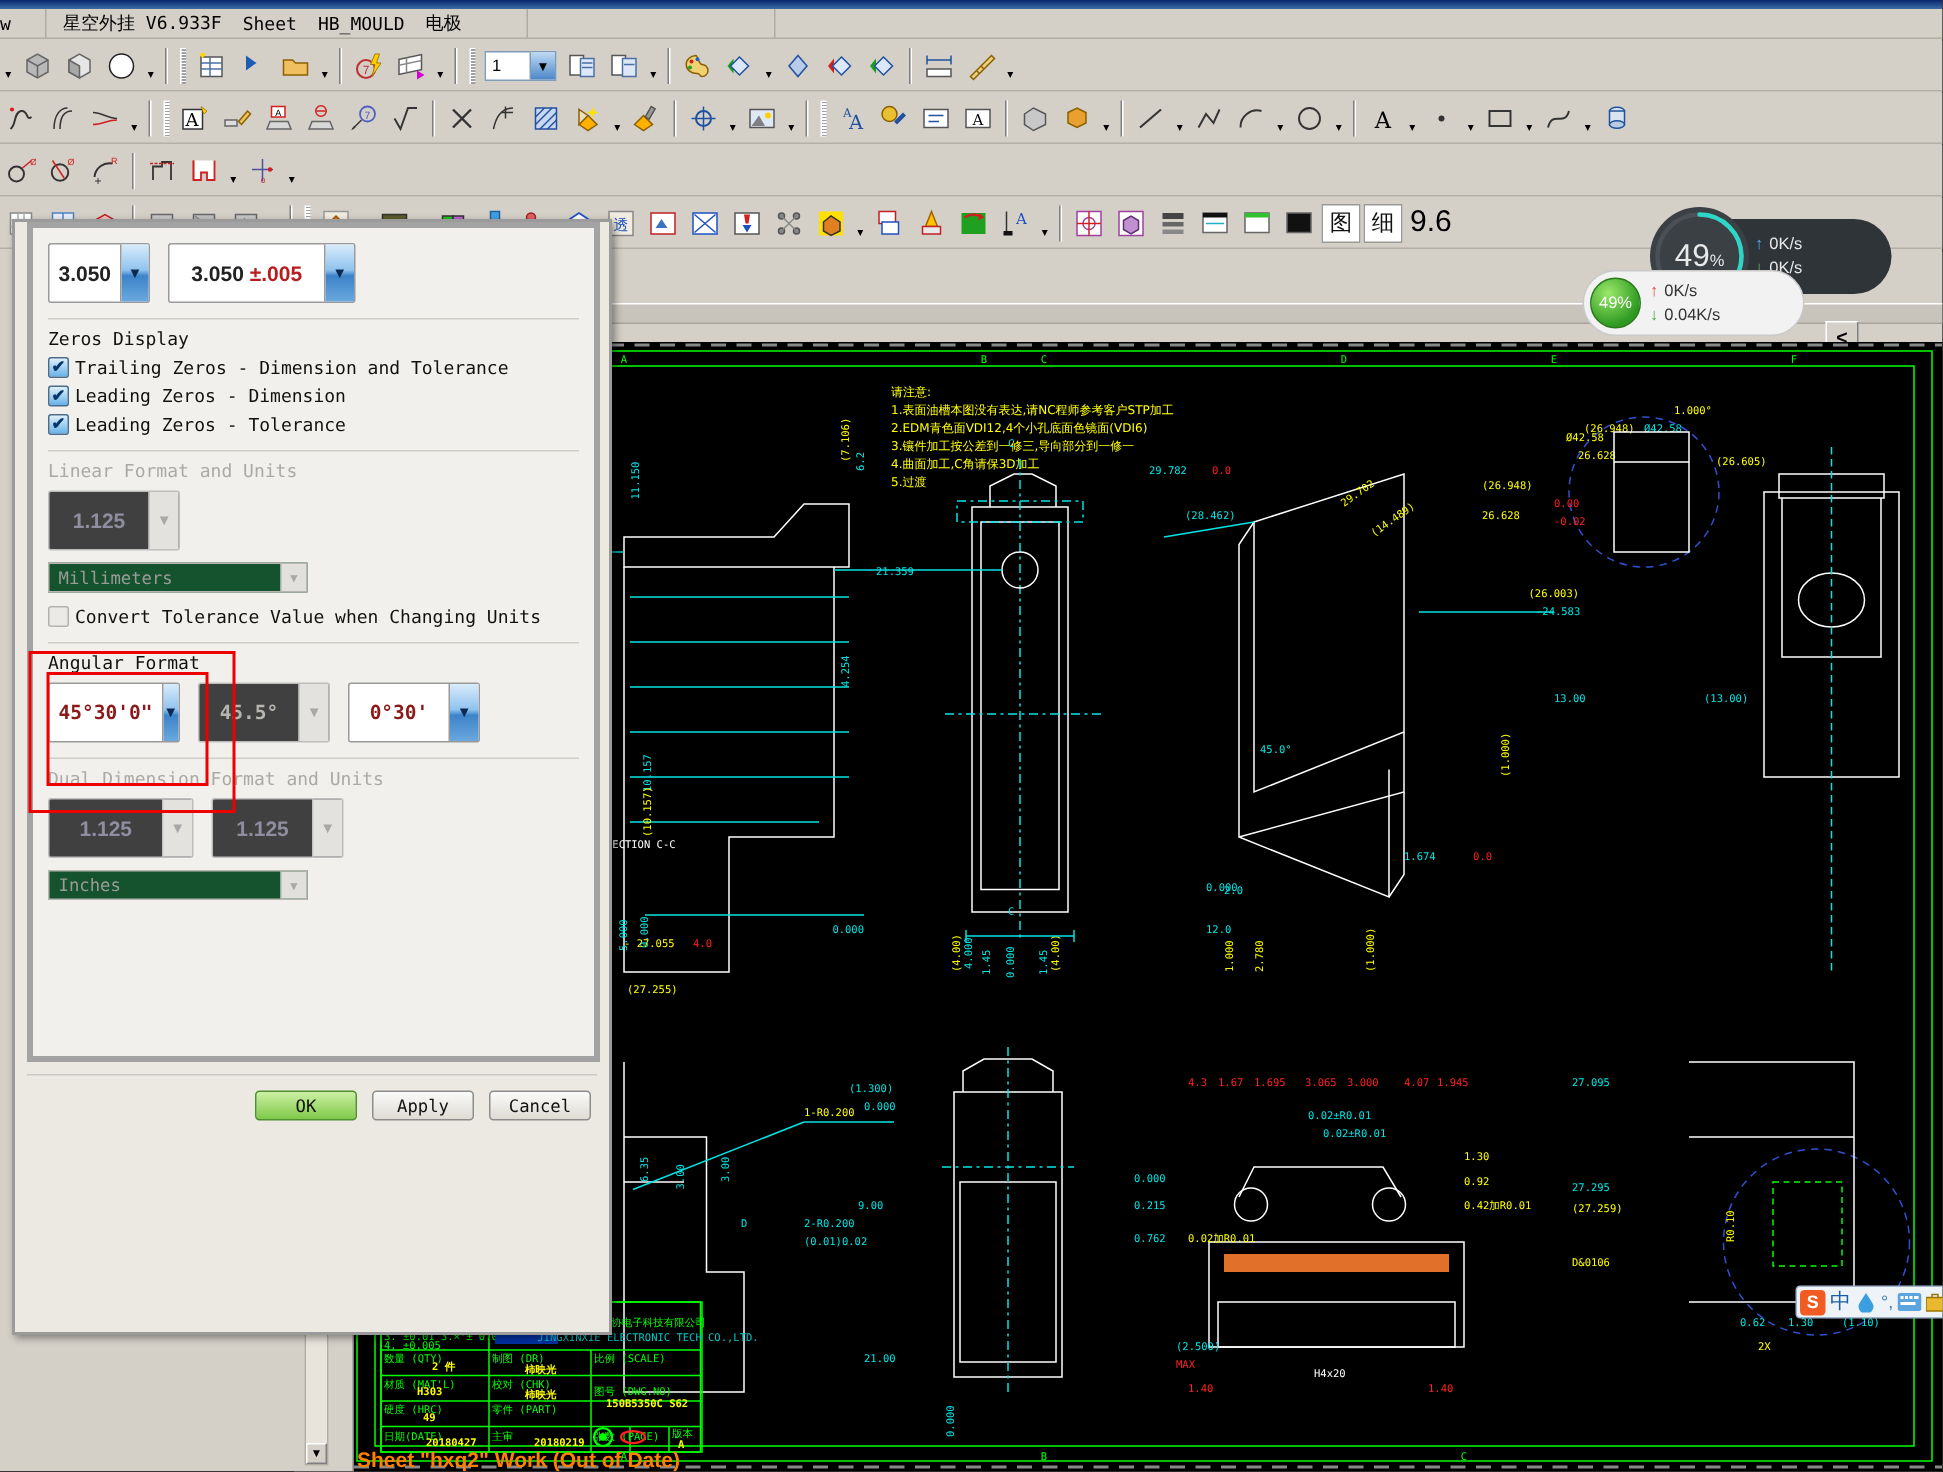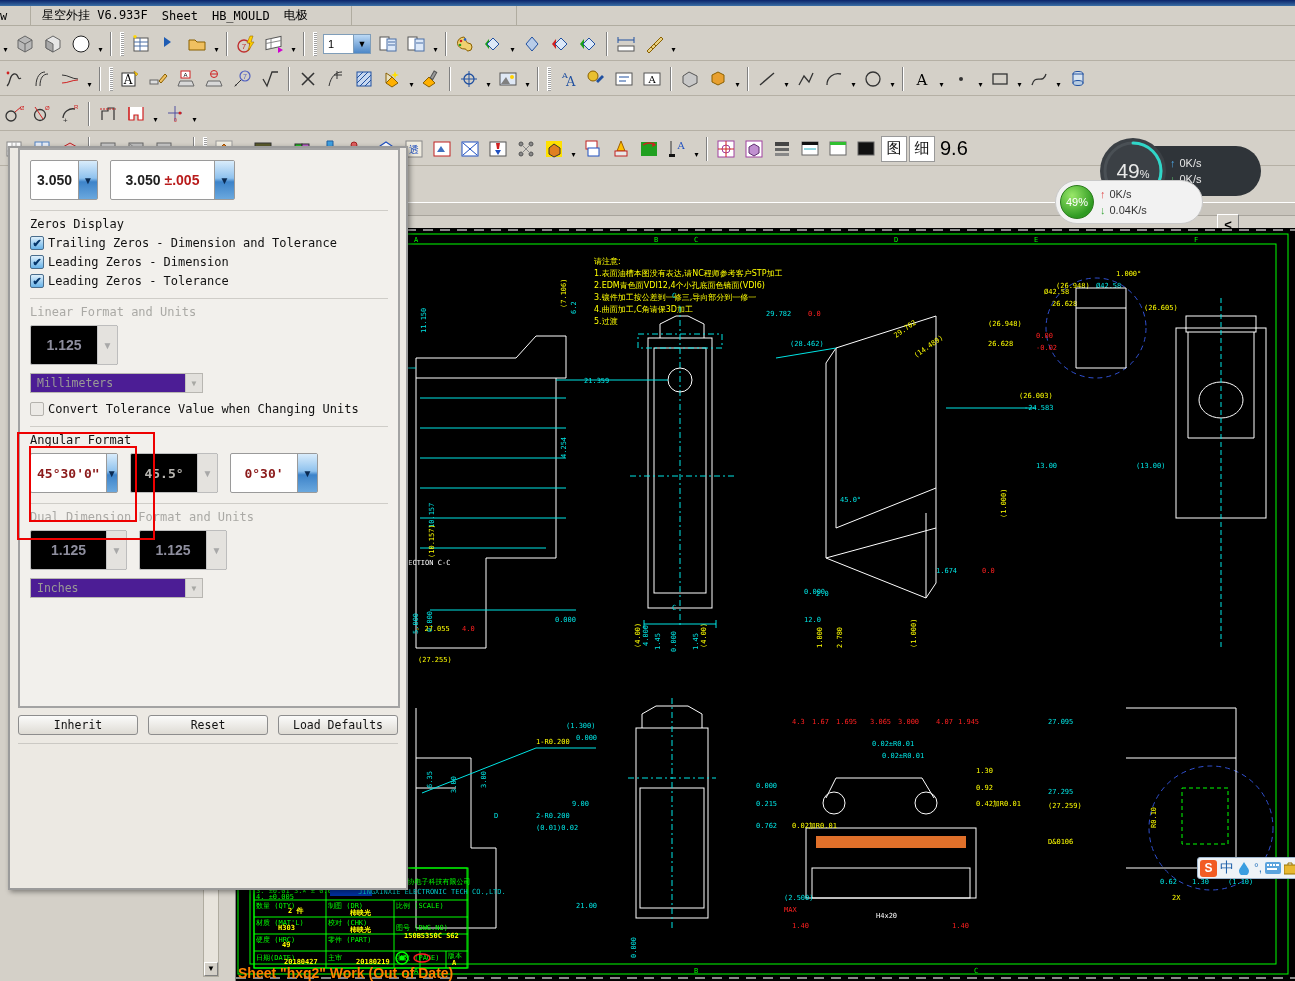--- a/index.html
+++ b/index.html
@@ -170,58 +170,58 @@
   .dlg-title .t { flex: 1; font-weight: bold; letter-spacing: 0.5px; }
   .dlg-title .x { width: 20px; text-align: center; font-size: 15px; font-weight: bold; }
   .tabs { display: flex; padding: 8px 6px 0 8px; gap: 1px; align-items: flex-end; }
   .tab {
     font-family: "DejaVu Sans Mono", monospace; font-size: 11.5px; padding: 3px 6px 3px;
     background: #dcd8d0; border: 1px solid #a9a9a9; border-bottom: none;
     border-radius: 3px 3px 0 0; color: #000;
   }
   .tab.active { background: #f2f0ec; padding-bottom: 5px; border-color: #8d8d8d; position: relative; top: 1px; }
   .panel {
-    margin: 0 6px 0 8px; background: #f2f0ec; border: 2px solid #a3a3a3; height: 560px;
+    margin: 0 6px 0 8px; background: #f2f0ec; border: 4px solid #a3a3a3; height: 560px;
     padding: 10px; position: relative;
   }
   .row { display: flex; align-items: center; gap: 12px; }
   .spin {
     height: 40px; border: 1px solid #9a9a9a; background: #fff; display: flex; align-items: center;
     border-radius: 2px;
   }
   .spin .val {
     flex: 1; text-align: center; font-family: "Liberation Sans", sans-serif;
     font-weight: bold; font-size: 14px; color: #222; padding: 0 6px; white-space: nowrap;
   }
   .spin .arrowbox {
     width: 20px; height: 38px; background: linear-gradient(#d9ecfb 0%, #8fc2ee 45%, #3d83c9 55%, #6aa8de 100%);
     border-left: 1px solid #9a9a9a; display: flex; align-items: center; justify-content: center;
     font-size: 10px; color: #0a2a52;
   }
-  .spin.dis { background: #000000; border-color: #bdbdbd; }
+  .spin.dis { background: #404040; border-color: #bdbdbd; }
   .spin.dis .val { color: #8e8e9e; }
   .spin.dis .arrowbox { background: #e4e2de; border-left-color: #c5c5c5; color: #a8a8a8; }
   .tolval { color: #8b8b8b; }
   .tolval b { color: #b91c1c; }
 
   .grouphdr { font-family: "DejaVu Sans Mono", monospace; font-size: 12px; color: #111; }
   .grouphdr.dis { color: #aaa9a5; }
   .hr { height: 1px; background: #cfcdc8; margin: 10px 0 6px; }
 
   .cbrow { display: flex; align-items: center; gap: 4px; margin: 5px 0; }
   .cb {
     width: 14px; height: 14px; border: 1px solid #4a6d8c; border-radius: 2px;
     background: linear-gradient(#dff0fb, #67b2e8); display: flex; align-items: center; justify-content: center;
     color: #05366b; font-size: 11px; line-height: 11px; font-weight: bold;
   }
   .cb.off { background: #eceae6; border-color: #b4b2ad; color: transparent; }
   .cblab { font-family: "DejaVu Sans Mono", monospace; font-size: 12px; color: #111; }
 
   .sel {
-    height: 20px; border: 1px solid #b8b6b1; background: #4c1d95; display: flex; align-items: center;
+    height: 20px; border: 1px solid #b8b6b1; background: #14532d; display: flex; align-items: center;
     color: #9a9a96; font-family: "DejaVu Sans Mono", monospace; font-size: 11.5px;
   }
   .sel span { flex: 1; padding-left: 6px; }
   .sel .sb { width: 17px; height: 18px; background: #e2e0dc; border-left: 1px solid #c6c4bf;
              display: flex; align-items: center; justify-content: center; font-size: 8px; color: #a8a8a4; }
 
   .ang-spin .val { font-family: "DejaVu Sans Mono", monospace; color: #8b1a1a; font-size: 13px; }
   .ang-spin.dis .val { color: #b7b5b0; }
 
   .redbox { position: absolute; border: 2px solid #ee0000; pointer-events: none; }
@@ -1377,21 +1377,21 @@
       </div>
       <div class="sel" style="width:173px;margin-top:8px">
         <span>Inches</span>
         <div class="sb">▼</div>
       </div>
 
       <div class="redbox" style="left:-3px; top:282px; width:138px; height:108px;"></div>
       <div class="redbox" style="left:9px; top:296px; width:108px; height:76px;"></div>
     </div>
 
-    <div class="btnrow">
-      <div class="dbtn">Inherit</div>
-      <div class="dbtn">Reset</div>
-      <div class="dbtn">Load Defaults</div>
-    </div>
     <div class="dlg-hr"></div>
+    <div class="okrow">
+      <div class="dbtn ok">OK</div>
+      <div class="dbtn">Apply</div>
+      <div class="dbtn">Cancel</div>
+    </div>
   </div>
 
 </div>
 
 </body></html>

